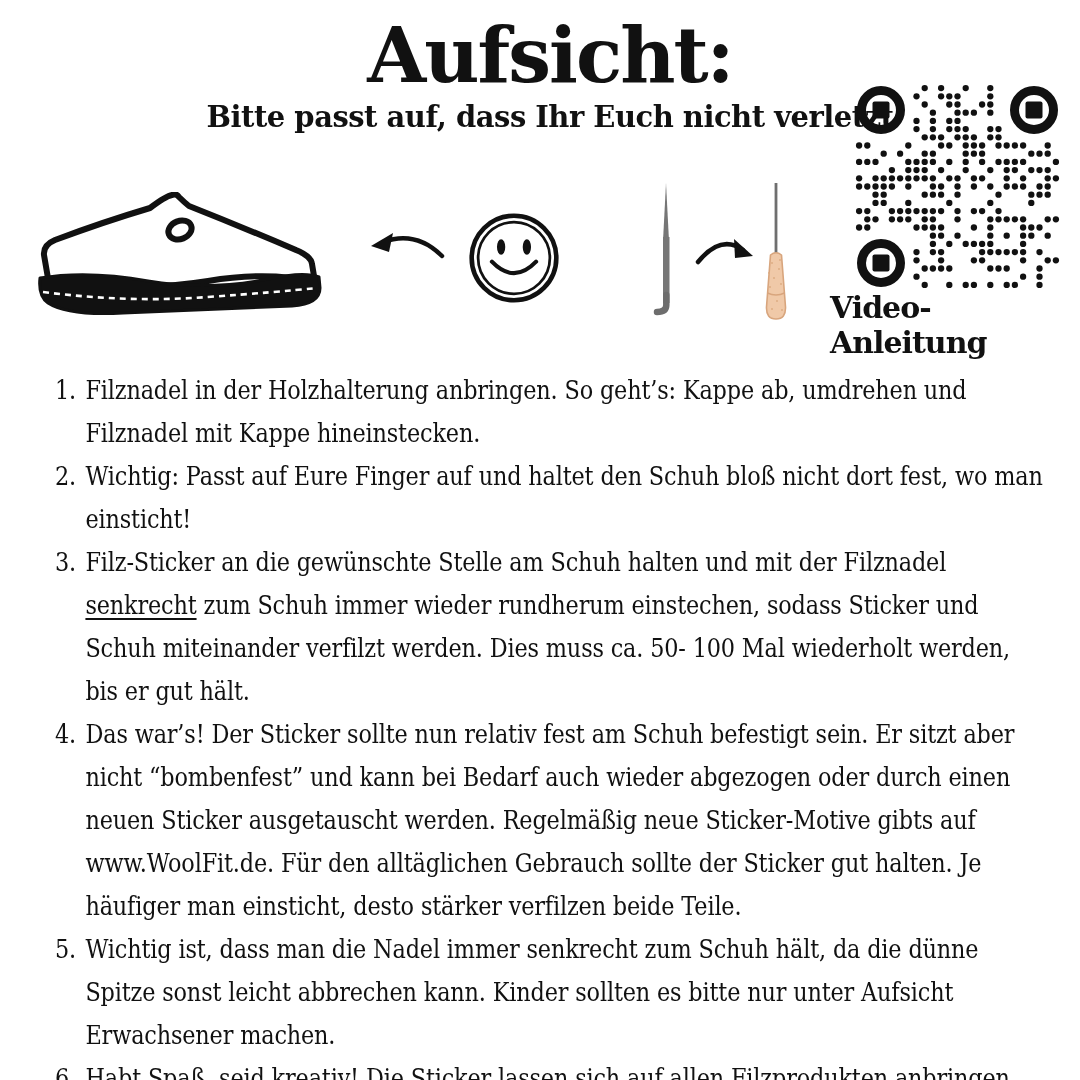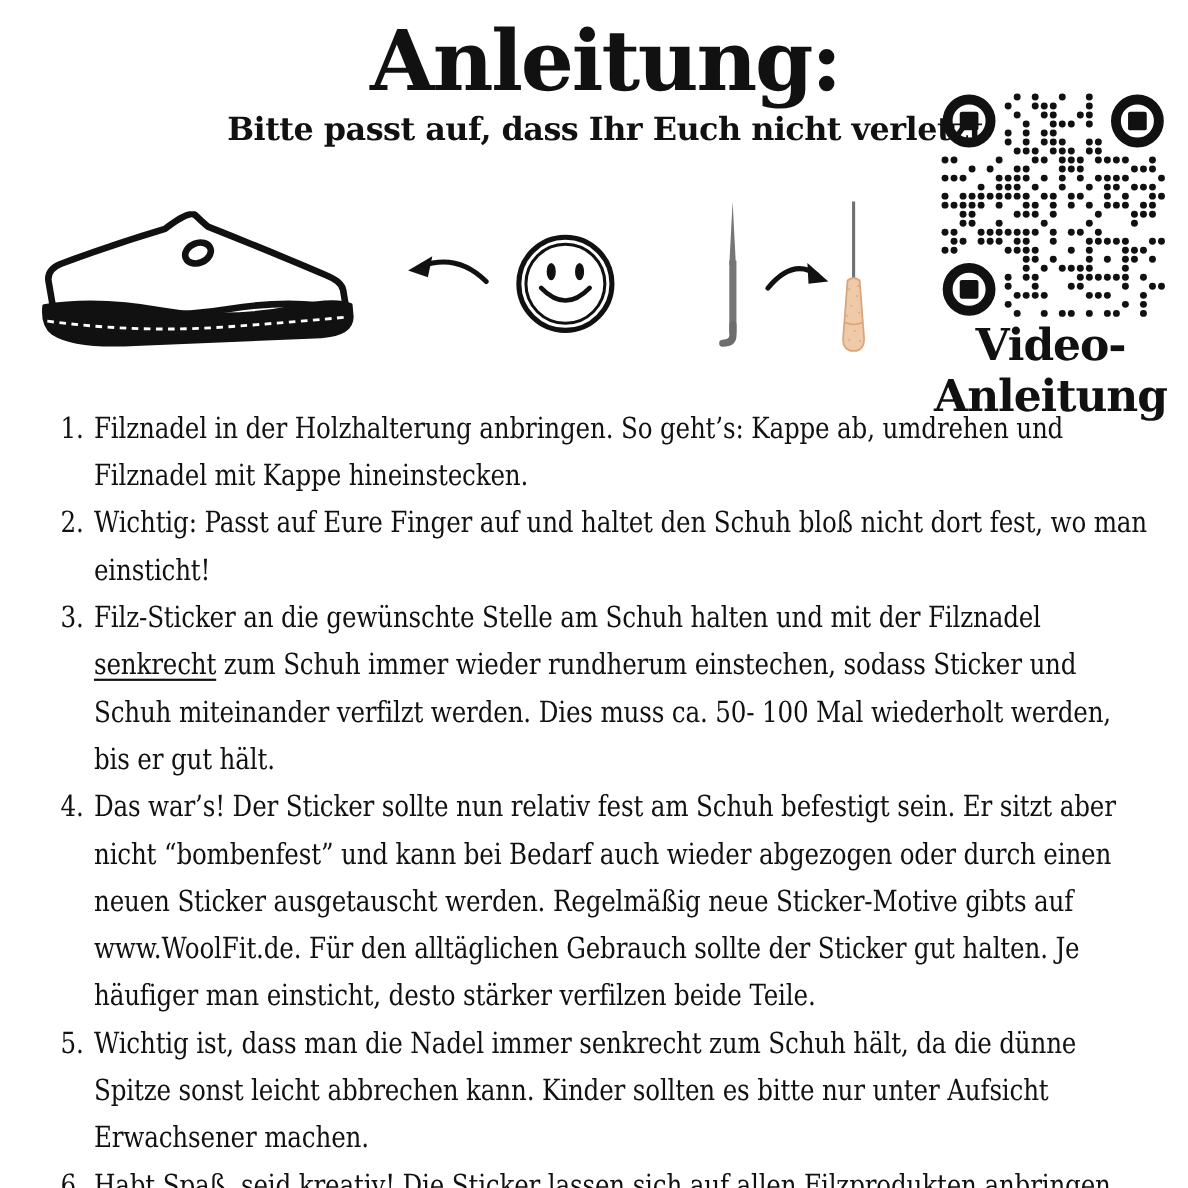--- a/index.html
+++ b/index.html
@@ -32,42 +32,42 @@
   .clog{left:28px;top:192px;}
   .arrow-left{left:368px;top:224px;}
   .smiley{left:468px;top:212px;}
   .needle{left:652px;top:183px;}
   .arrow-right{left:694px;top:230px;}
   .holder{left:752px;top:183px;}
   
   .qr{position:absolute;left:855px;top:84px;width:205px;height:205px;}
   .qr-label{
     position:absolute;left:830px;top:290px;width:250px;
-    text-align:center;font-size:40px;font-weight:bold;letter-spacing:-1px;
+    text-align:left;font-size:30px;font-weight:bold;letter-spacing:-1px;
     font-family:"DejaVu Serif", serif;
   }
   
   .instructions{
     position:absolute;left:55px;top:368px;width:1172px;
     transform:scaleX(0.845);transform-origin:left top;
     font-size:26.5px;line-height:43px;letter-spacing:-0.2px;
     font-family:"DejaVu Serif", serif;
   }
   .item{display:flex;}
   .item .num{flex:0 0 36px;white-space:nowrap;}
   .item .txt{flex:1;}
   .item .txt u{text-decoration:underline;text-underline-offset:4px;}
 </style>
 </head>
 <body>
 
 <div class="page">
 
   <div class="header">
-    <div class="title">Anleitung:</div>
+    <div class="title">Aufsicht:</div>
     <div class="subtitle">Bitte passt auf, dass Ihr Euch nicht verletzt</div>
   </div>
 
   <span class="illu clog">
     <svg width="300" height="135" viewBox="0 0 300 135" aria-hidden="true">
 
       <path d="M 21,92 L 16,63 Q 15,53 27,48
                Q 75,30 122,16
                Q 138,4 144,3 Q 148,1 151,5 Q 156,10 161,14
                Q 214,35 268,58 Q 283,64 284,72 L 287,90

